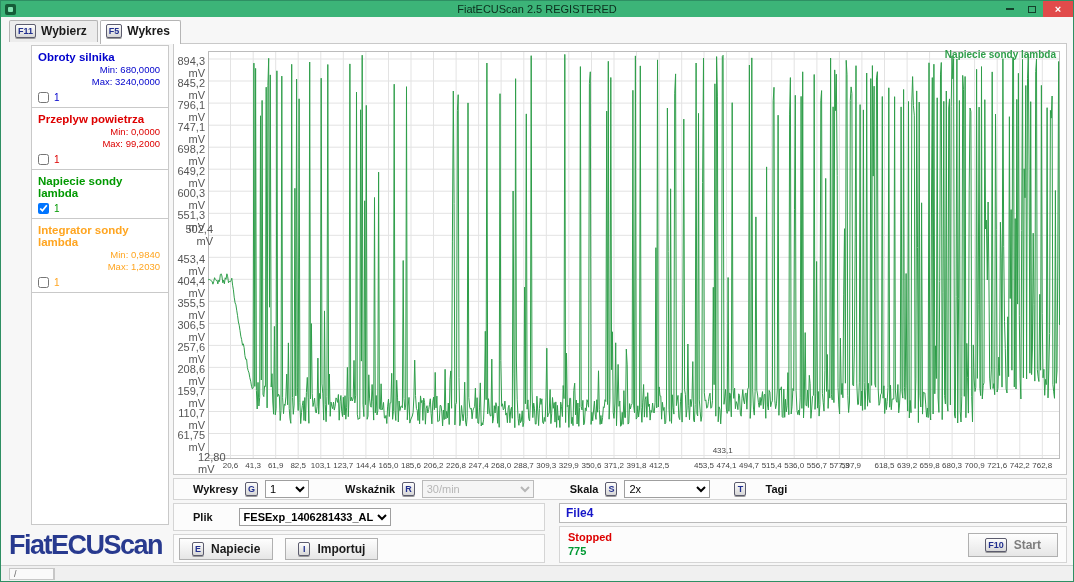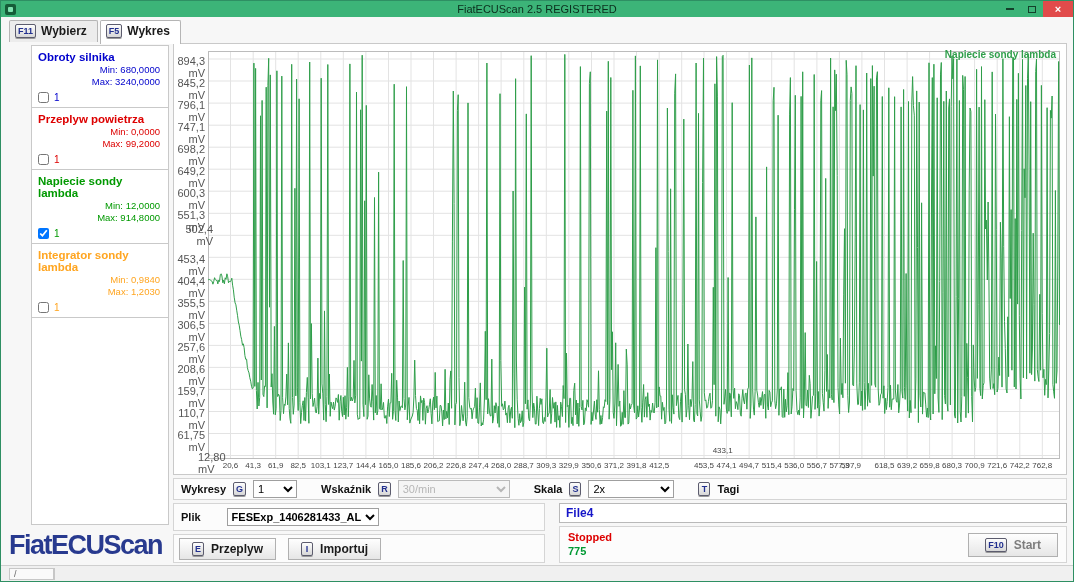--- a/index.html
+++ b/index.html
@@ -39,21 +39,21 @@
   
   .right-col { position:absolute; left:172px; right:6px; top:0; bottom:2px; display:flex; flex-direction:column; gap:3px; }
   .chart-panel { height:432px; background:#fff; border:1px solid #c9c9c9; position:relative; }
   #plot-area { position:absolute; left:34px; top:7px; right:6px; bottom:15px; }
   .chart-legend { position:absolute; top:5px; right:10px; font-size:10px; font-weight:bold; color:#2f9e4a; z-index:2; }
   .tick-label-y { position:absolute; width:30px; text-align:right; font-size:11px; color:#555; pointer-events:none; }
   .tick-label-x { position:absolute; width:34px; text-align:center; font-size:8px; color:#444; pointer-events:none; }
 
   
   .controls-row { height:22px; border:1px solid #d5d5d5; background:#fcfcfc; display:flex; align-items:center; gap:7px; padding:0 7px; }
-  .ctl-label { font-size:11px; font-weight:bold; color:#111; }
+  .ctl-label { font-size:11px; font-weight:bold; color:#111;margin-left:12px; }
   select { border:1px solid #9f9f9f; background:#fff; font-size:11px; height:18px; font-family:"Liberation Sans",sans-serif; }
   select:disabled { color:#999; background:#f3f3f3; }
   .sel-narrow { width:44px; }
   .sel-med { width:112px; }
   .sel-skala { width:86px; }
   .sel-plik { width:152px; font-weight:bold; }
   .gap { width:10px; }
 
   
   .bottom { flex:1; display:flex; gap:14px; }
@@ -126,24 +126,20 @@
             <div>Max: 99,2000</div>
           </div>
           <div class="signal-check">
             <input type="checkbox" style="">
             <span>1</span>
           </div>
         </div>
 
         <div class="signal-section" style="color: rgb(0, 153, 0);">
           <div class="signal-title">Napiecie sondy lambda</div>
-          <div class="signal-minmax">
-            <div>Min: 12,0000</div>
-            <div>Max: 914,8000</div>
-          </div>
           <div class="signal-check">
             <input type="checkbox" checked="" style="">
             <span>1</span>
           </div>
         </div>
 
         <div class="signal-section" style="color: rgb(255, 165, 32);">
           <div class="signal-title">Integrator sondy lambda</div>
           <div class="signal-minmax">
             <div>Min: 0,9840</div>
@@ -304,21 +300,21 @@
 
       <div class="bottom">
         <div class="left-group">
           <div class="plik-row">
             <span class="ctl-label">Plik</span>
             <select class="sel-plik"><option>FESExp_1406281433_ALFA</option></select>
           </div>
           <div class="btns-row">
             <button class="btn">
               <span class="key">E</span>
-              <span>Przeplyw</span>
+              <span>Napiecie</span>
             </button>
             <button class="btn">
               <span class="key">I</span>
               <span>Importuj</span>
             </button>
           </div>
         </div>
         <div class="right-group">
           <div class="file-display">File4</div>
           <div class="status-strip">

